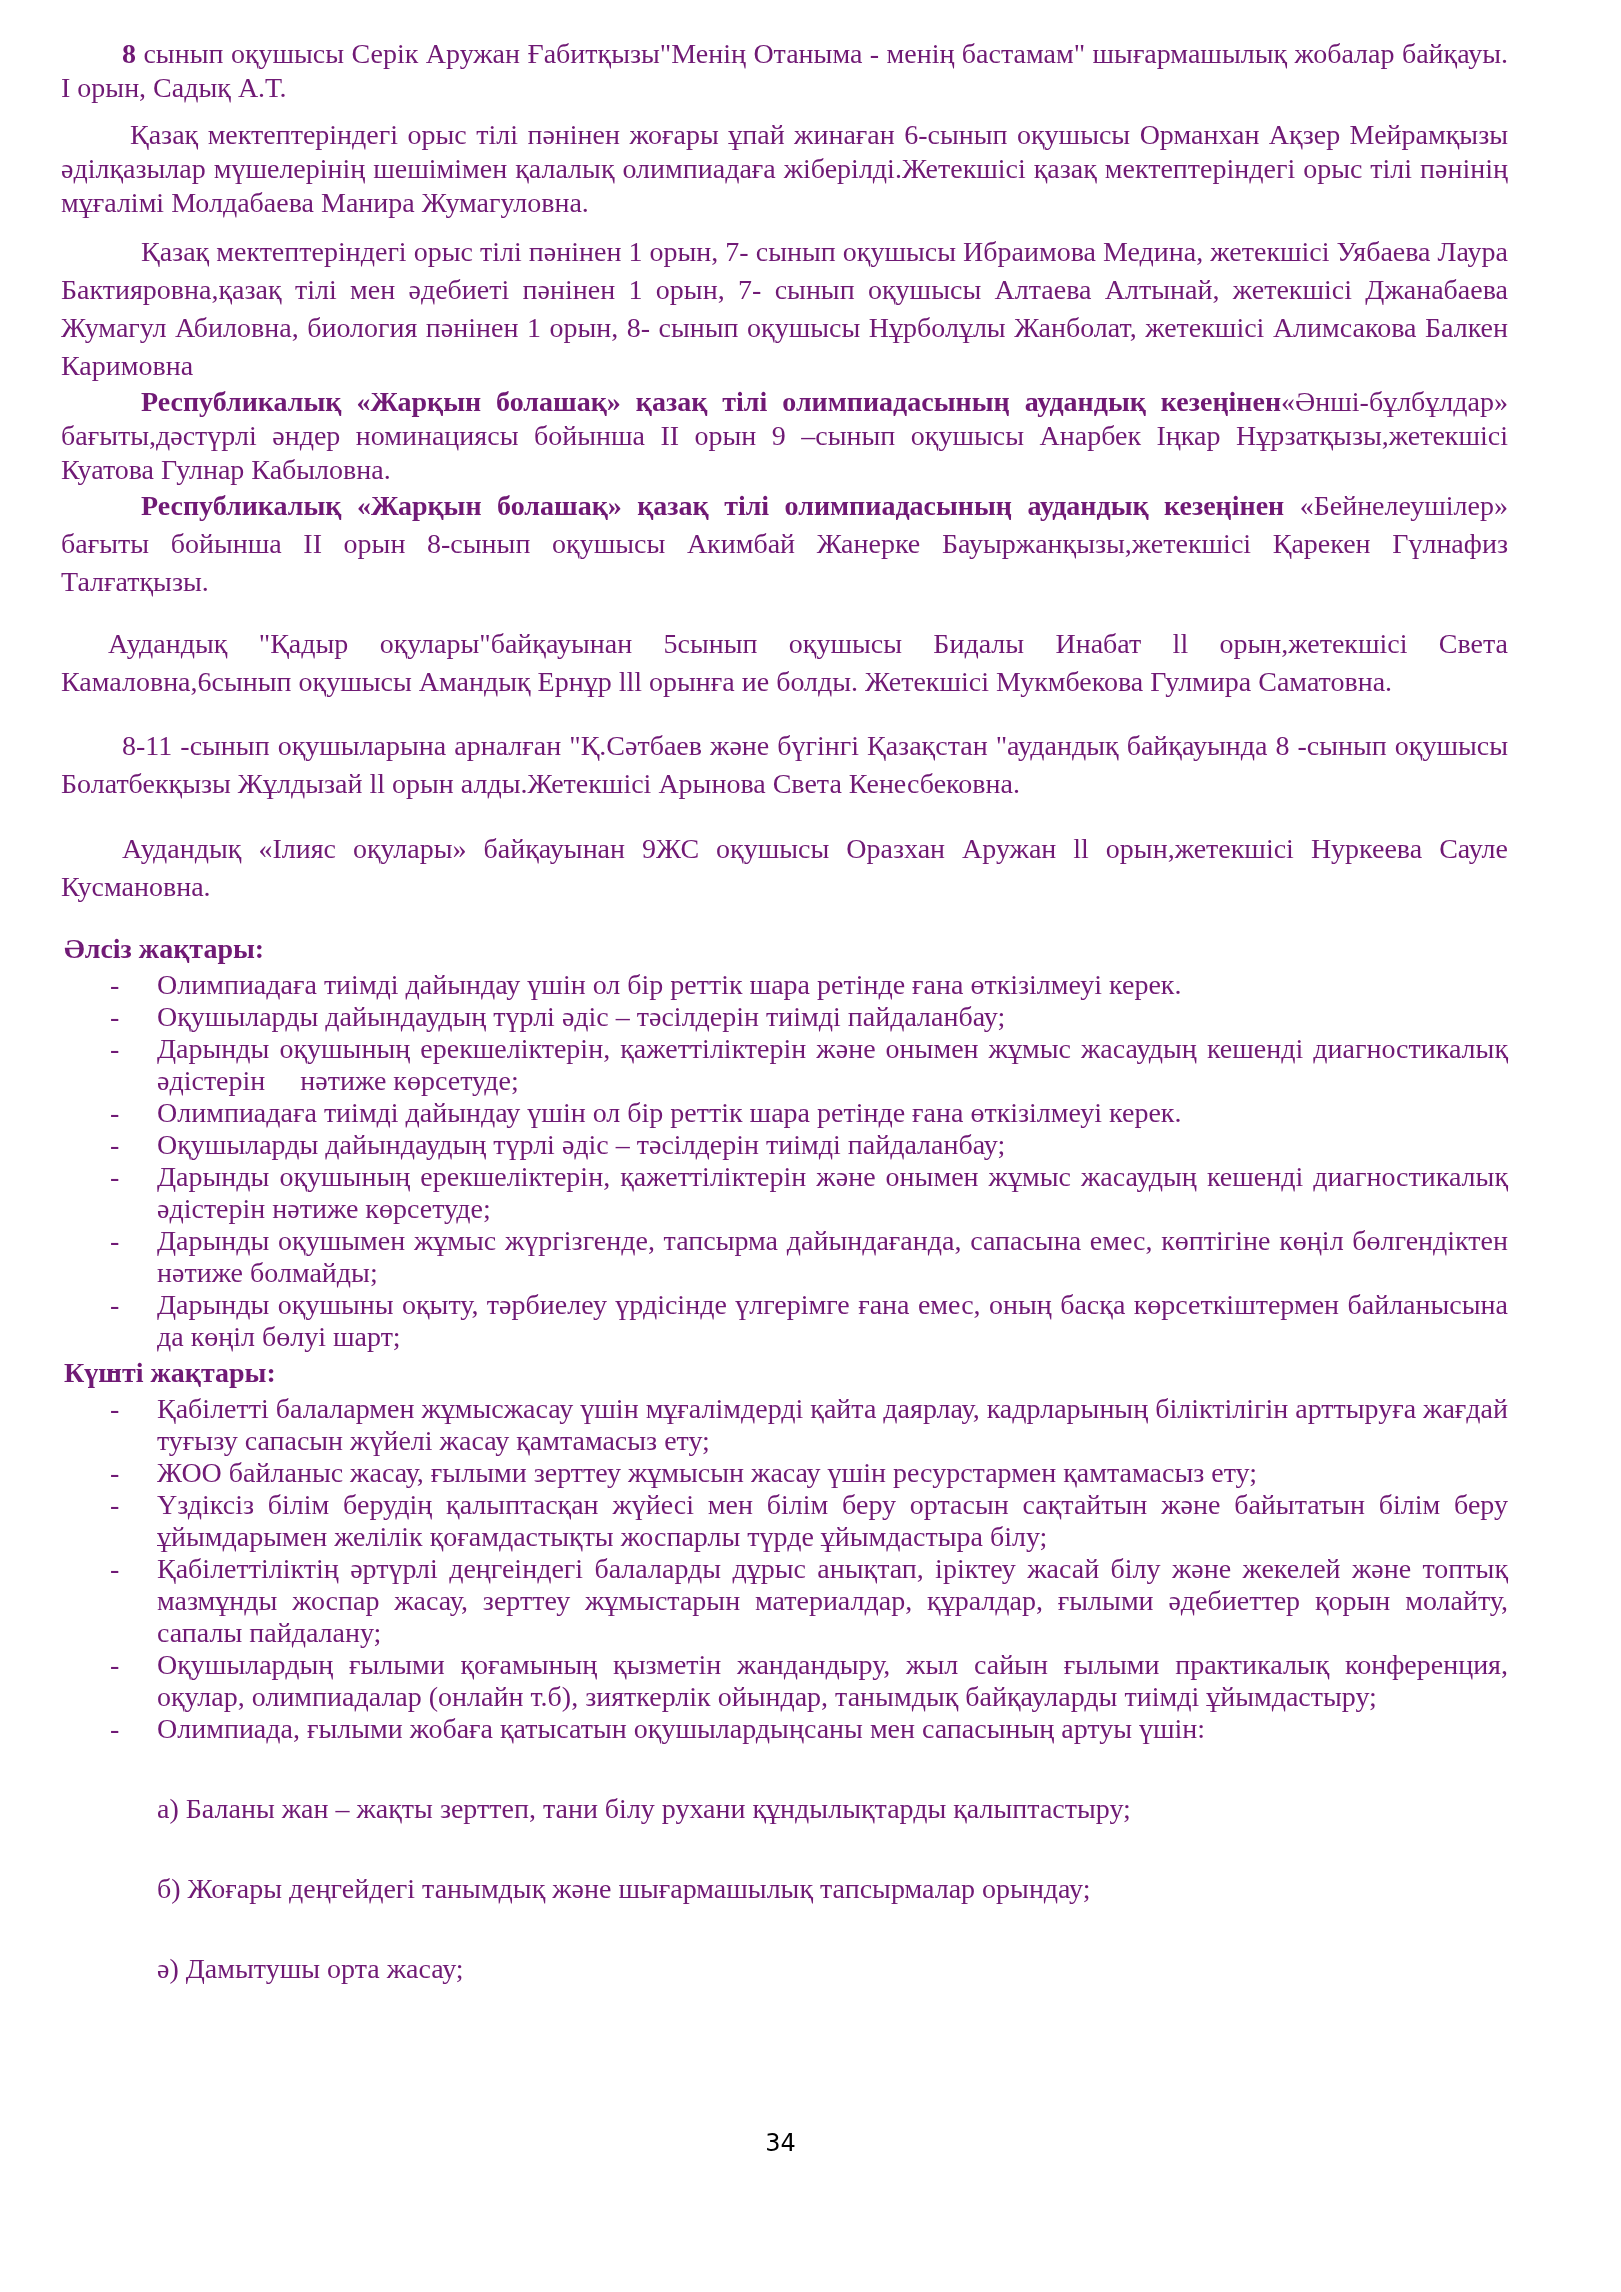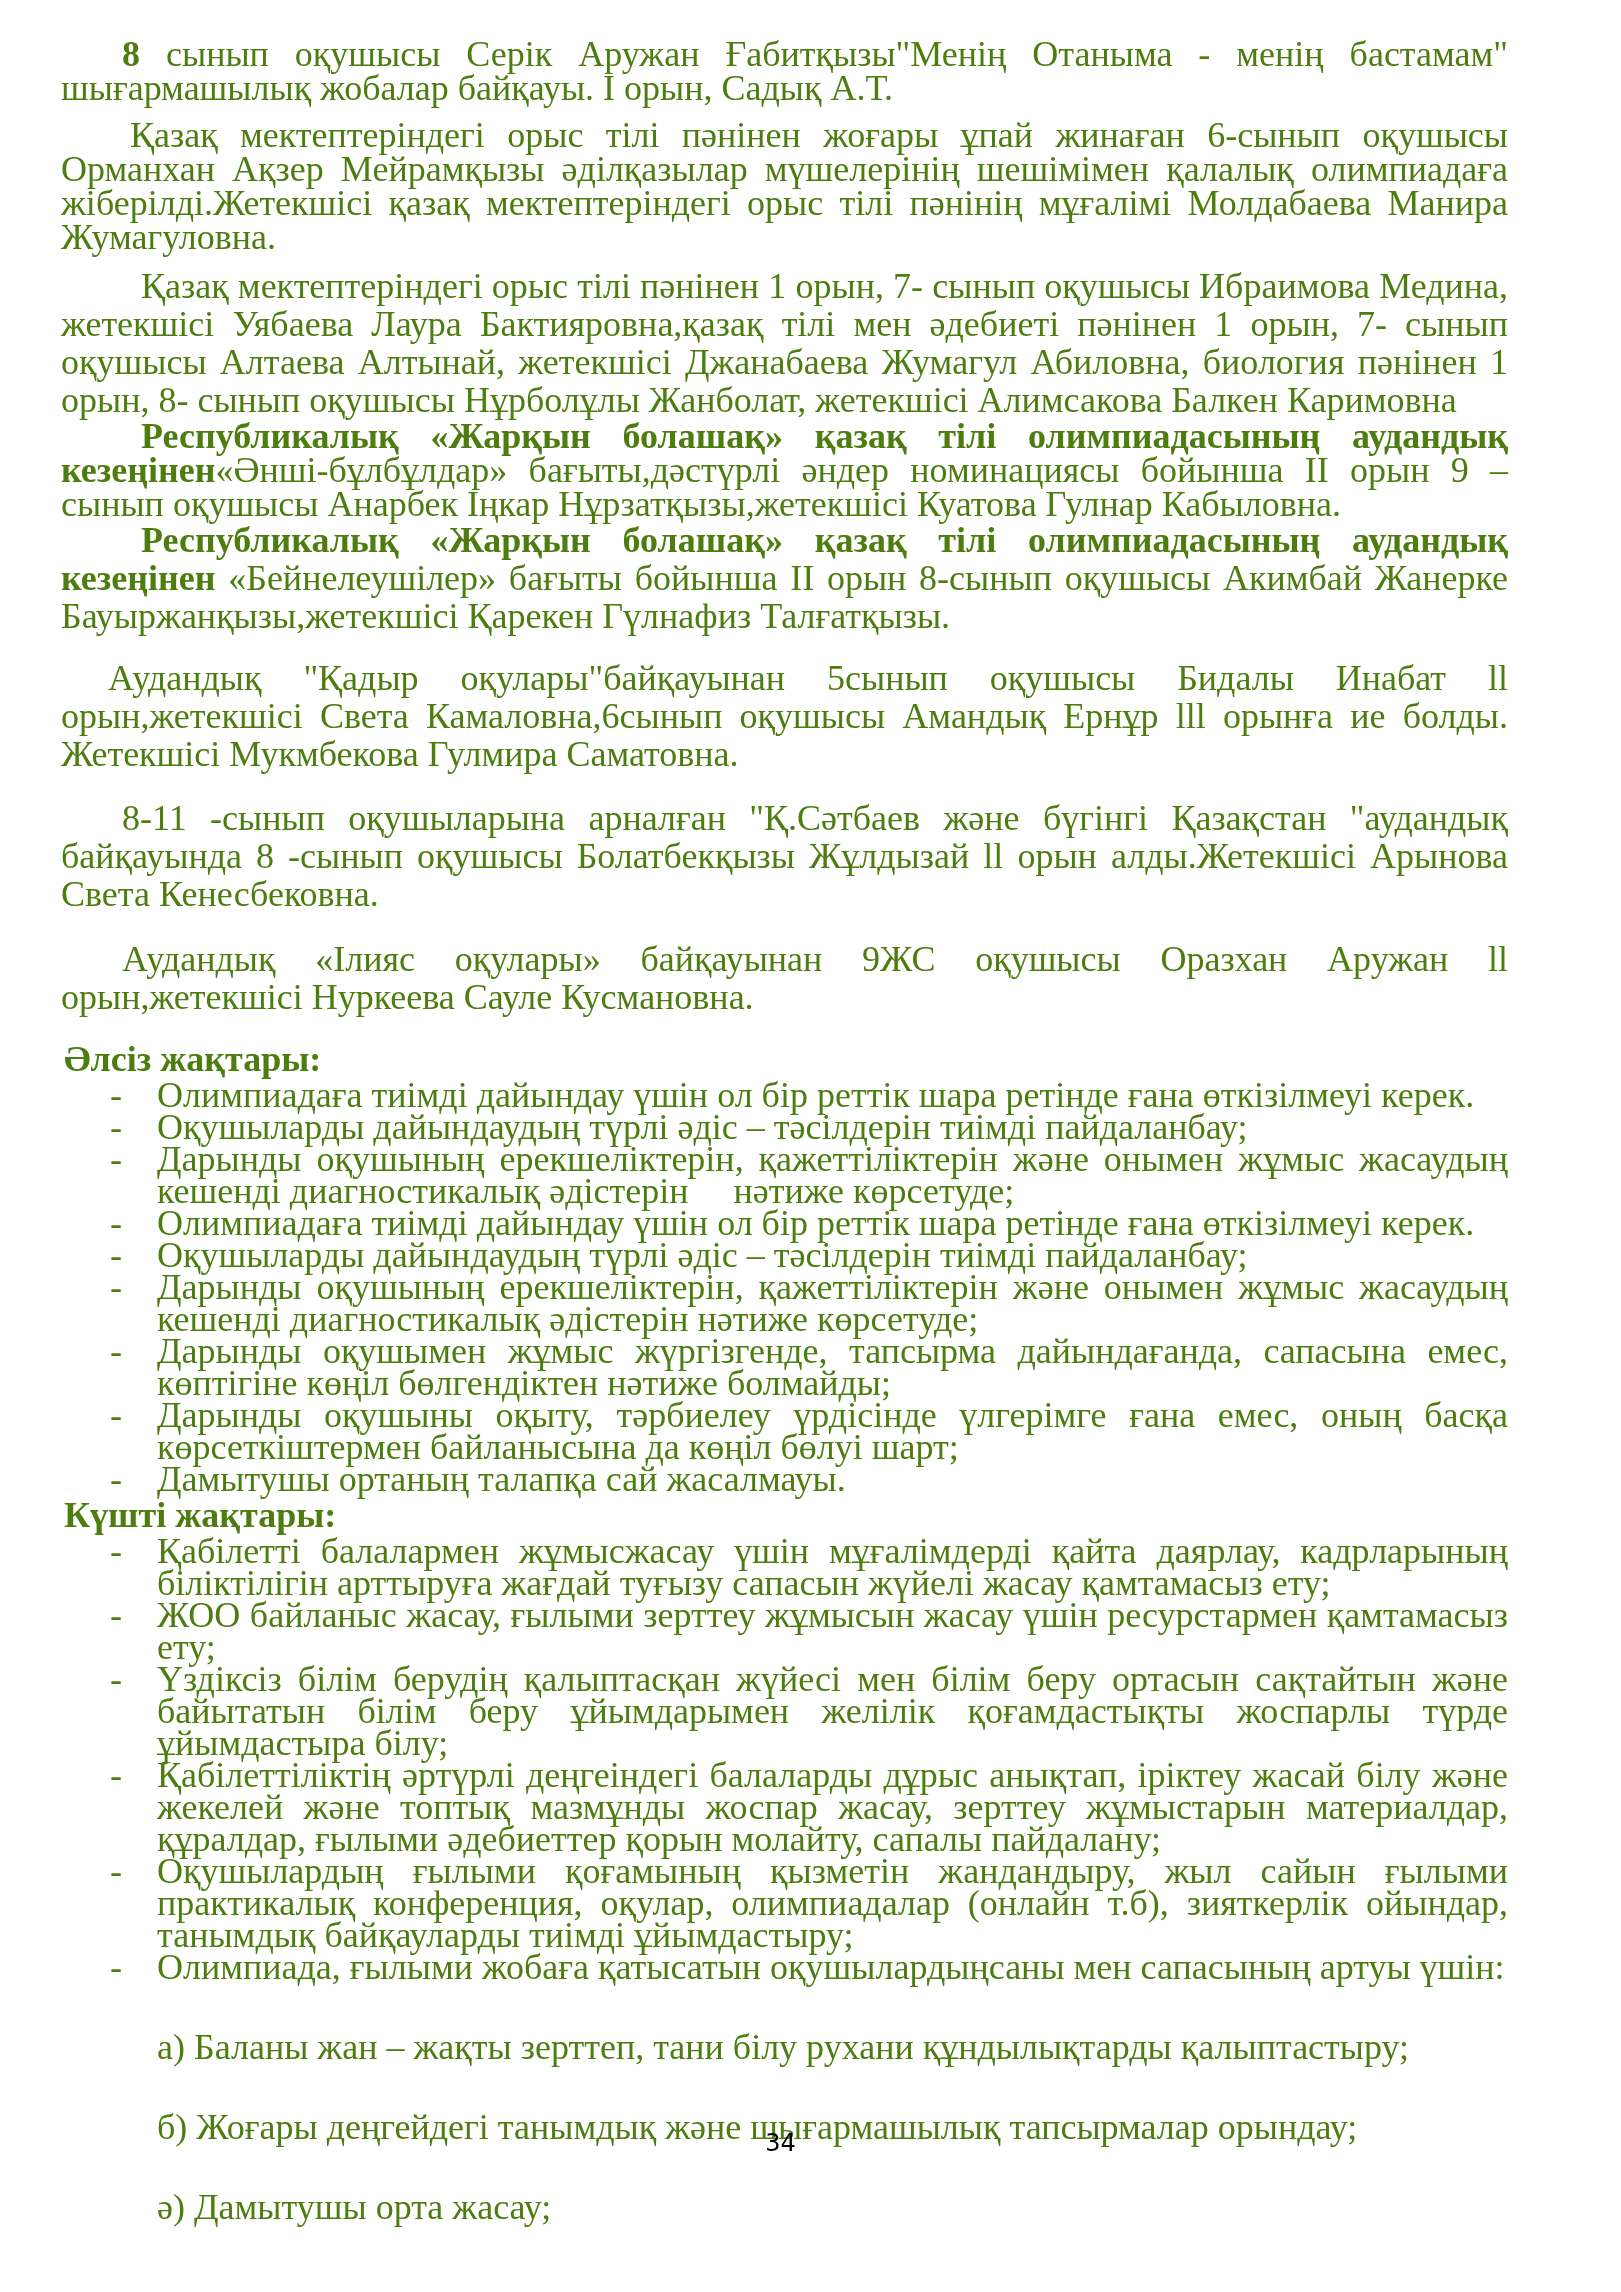--- a/index.html
+++ b/index.html
@@ -1,20 +1,20 @@
 <!DOCTYPE html>
 <html><head>
 <meta charset="utf-8">
 <style>
   html, body { margin: 0; padding: 0; background: #ffffff; }
   body { width: 1621px; height: 2293px; position: relative; overflow: hidden; color: #000; }
   .page {
     position: absolute; left: 61px; top: 37px; width: 1447px;
     font-family: "Liberation Serif", "DejaVu Serif", serif;
-    font-size: 36px; line-height: 34px; color: #4d7c0f;
+    font-size: 28px; line-height: 34px; color: #701a75;
   }
   .p { margin: 0; text-align: justify; text-align-last: left; }
   .ind1 { text-indent: 47px; }
   .ind2 { text-indent: 61px; }
   .ind3 { text-indent: 69px; }
   .ind4 { text-indent: 80px; }
   .loose { line-height: 38px; }
   .gap-sm { margin-top: 13px; }
   .gap { margin-top: 23.5px; }
   .gap-md { margin-top: 26.5px; }
@@ -54,21 +54,21 @@
     <p class="heading">Әлсіз жақтары:</p>
     <ul class="dash">
       <li><span class="bullet">-</span><span>Олимпиадаға тиімді дайындау үшін ол бір реттік шара ретінде ғана өткізілмеуі керек.</span></li>
       <li><span class="bullet">-</span><span>Оқушыларды дайындаудың түрлі әдіс – тәсілдерін тиімді пайдаланбау;</span></li>
       <li><span class="bullet">-</span><span style="white-space: pre-wrap;">Дарынды оқушының ерекшеліктерін, қажеттіліктерін және онымен жұмыс жасаудың кешенді диагностикалық әдістерін     нәтиже көрсетуде;</span></li>
       <li><span class="bullet">-</span><span>Олимпиадаға тиімді дайындау үшін ол бір реттік шара ретінде ғана өткізілмеуі керек.</span></li>
       <li><span class="bullet">-</span><span>Оқушыларды дайындаудың түрлі әдіс – тәсілдерін тиімді пайдаланбау;</span></li>
       <li><span class="bullet">-</span><span>Дарынды оқушының ерекшеліктерін, қажеттіліктерін және онымен жұмыс жасаудың кешенді диагностикалық әдістерін нәтиже көрсетуде;</span></li>
       <li><span class="bullet">-</span><span>Дарынды оқушымен жұмыс жүргізгенде, тапсырма дайындағанда, сапасына емес, көптігіне көңіл бөлгендіктен нәтиже болмайды;</span></li>
       <li><span class="bullet">-</span><span>Дарынды оқушыны оқыту, тәрбиелеу үрдісінде үлгерімге ғана емес, оның басқа көрсеткіштермен байланысына да көңіл бөлуі шарт;</span></li>
-      <li><span class="bullet">-</span><span>Дамытушы ортаның талапқа сай жасалмауы.</span></li>
+      <li><span class="bullet">-</span></li>
     </ul>
   </div>
 
   <div>
     <p class="heading">Күшті жақтары:</p>
     <ul class="dash">
       <li><span class="bullet">-</span><span>Қабілетті балалармен жұмысжасау үшін мұғалімдерді қайта даярлау, кадрларының біліктілігін арттыруға жағдай туғызу сапасын жүйелі жасау қамтамасыз ету;</span></li>
       <li><span class="bullet">-</span><span>ЖОО байланыс жасау, ғылыми зерттеу жұмысын жасау үшін ресурстармен қамтамасыз ету;</span></li>
       <li><span class="bullet">-</span><span>Үздіксіз білім берудің қалыптасқан жүйесі мен білім беру ортасын сақтайтын және байытатын білім беру ұйымдарымен желілік қоғамдастықты жоспарлы түрде ұйымдастыра білу;</span></li>
       <li><span class="bullet">-</span><span>Қабілеттіліктің әртүрлі деңгеіндегі балаларды дұрыс анықтап, іріктеу жасай білу және жекелей және топтық мазмұнды жоспар жасау, зерттеу жұмыстарын материалдар, құралдар, ғылыми әдебиеттер қорын молайту, сапалы пайдалану;</span></li>

